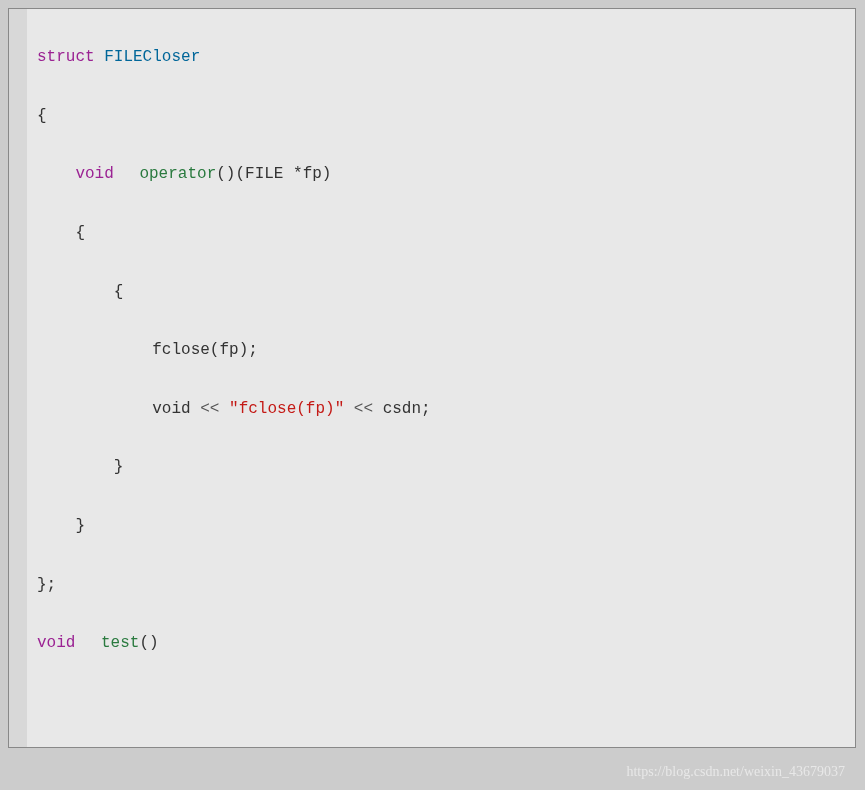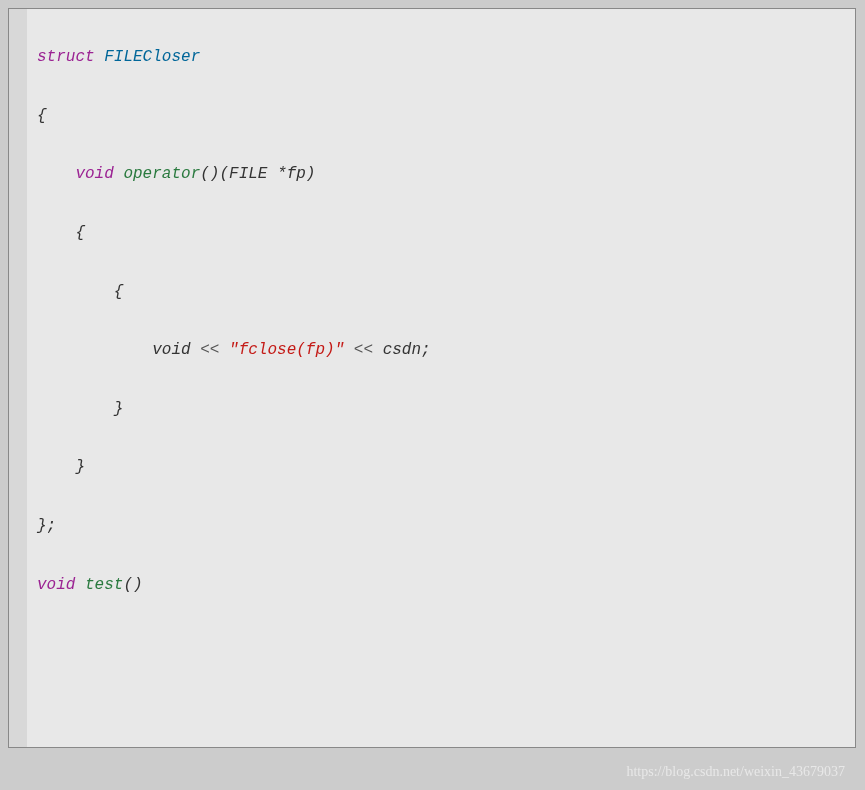--- a/index.html
+++ b/index.html
@@ -38,44 +38,45 @@
   .code-area {
     flex: 1;
     padding: 5px 0 0 10px;
     font-size: 16px;
     line-height: 29.3px;
     color: #333;
     white-space: pre;
   }
   .keyword { color: #9b2393; font-weight: 500; }
   .type { color: #006699; }
-  .funcname { color: #2a7a3f; }
+  .funcname { color: #2a7a3f; margin-left: 16px; }
   .string { color: #c41a16; }
   .op { color: #555; }
   .watermark {
     position: absolute;
     bottom: 10px;
     right: 20px;
     color: rgba(255,255,255,0.55);
     font-size: 14px;
     font-family: Liberation Serif, serif;
   }
-  .line { display: block; font-style: italic; }
+  .line { display: block; }
 </style>
 </head>
 <body>
 
 <div class="code-container">
   <div class="gutter"></div>
   <div class="code-area">
 <span class="line"><span class="keyword">struct</span><span class="type"> FILECloser</span></span>
 <span class="line"><span>{</span></span>
 <span class="line">    <span class="keyword">void</span><span class="funcname"> operator</span><span>()</span><span>(FILE *fp)</span></span>
 <span class="line"><span>    {</span></span>
 <span class="line"><span>        {</span></span>
+<span class="line"><span>            fclose(fp);</span></span>
 <span class="line"><span>            void </span><span class="op">&lt;&lt;</span><span class="string"> "fclose(fp)" </span><span class="op">&lt;&lt;</span><span> csdn;</span></span>
 <span class="line"><span>        }</span></span>
 <span class="line"><span>    }</span></span>
 <span class="line"><span>};</span></span>
 <span class="line"><span class="keyword">void</span><span class="funcname"> test</span><span>()</span></span>
 <span class="line"></span>
 
 
 
 

